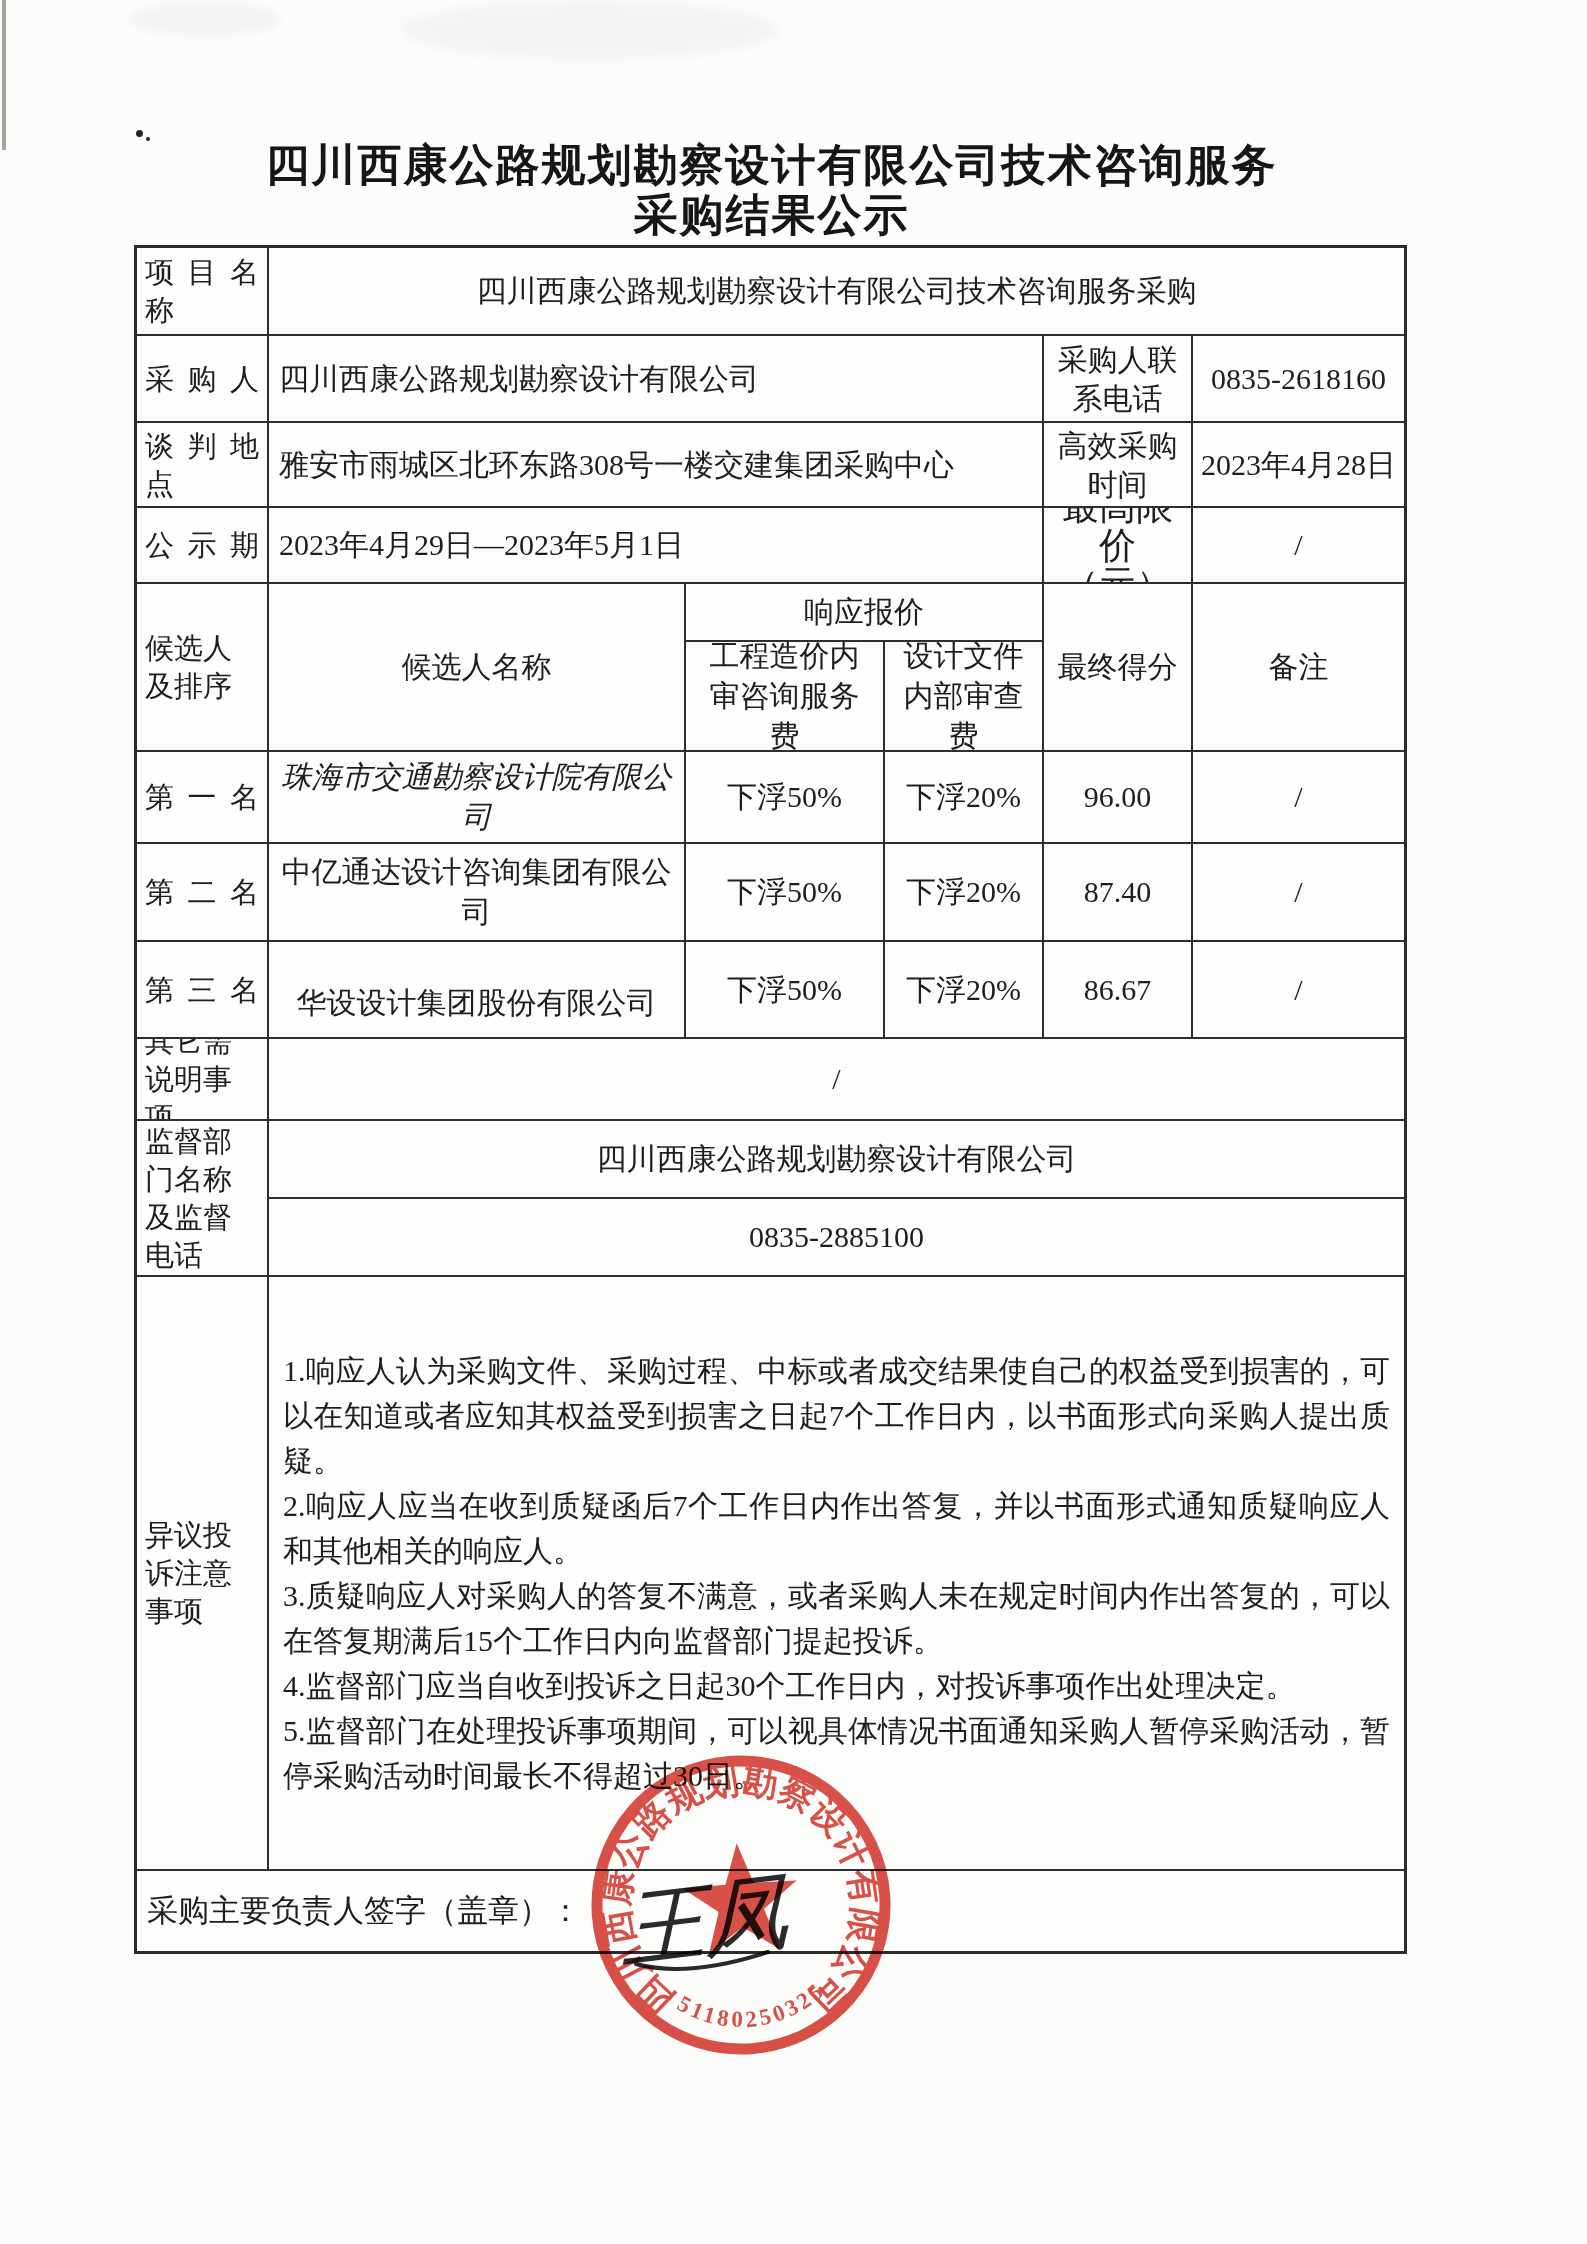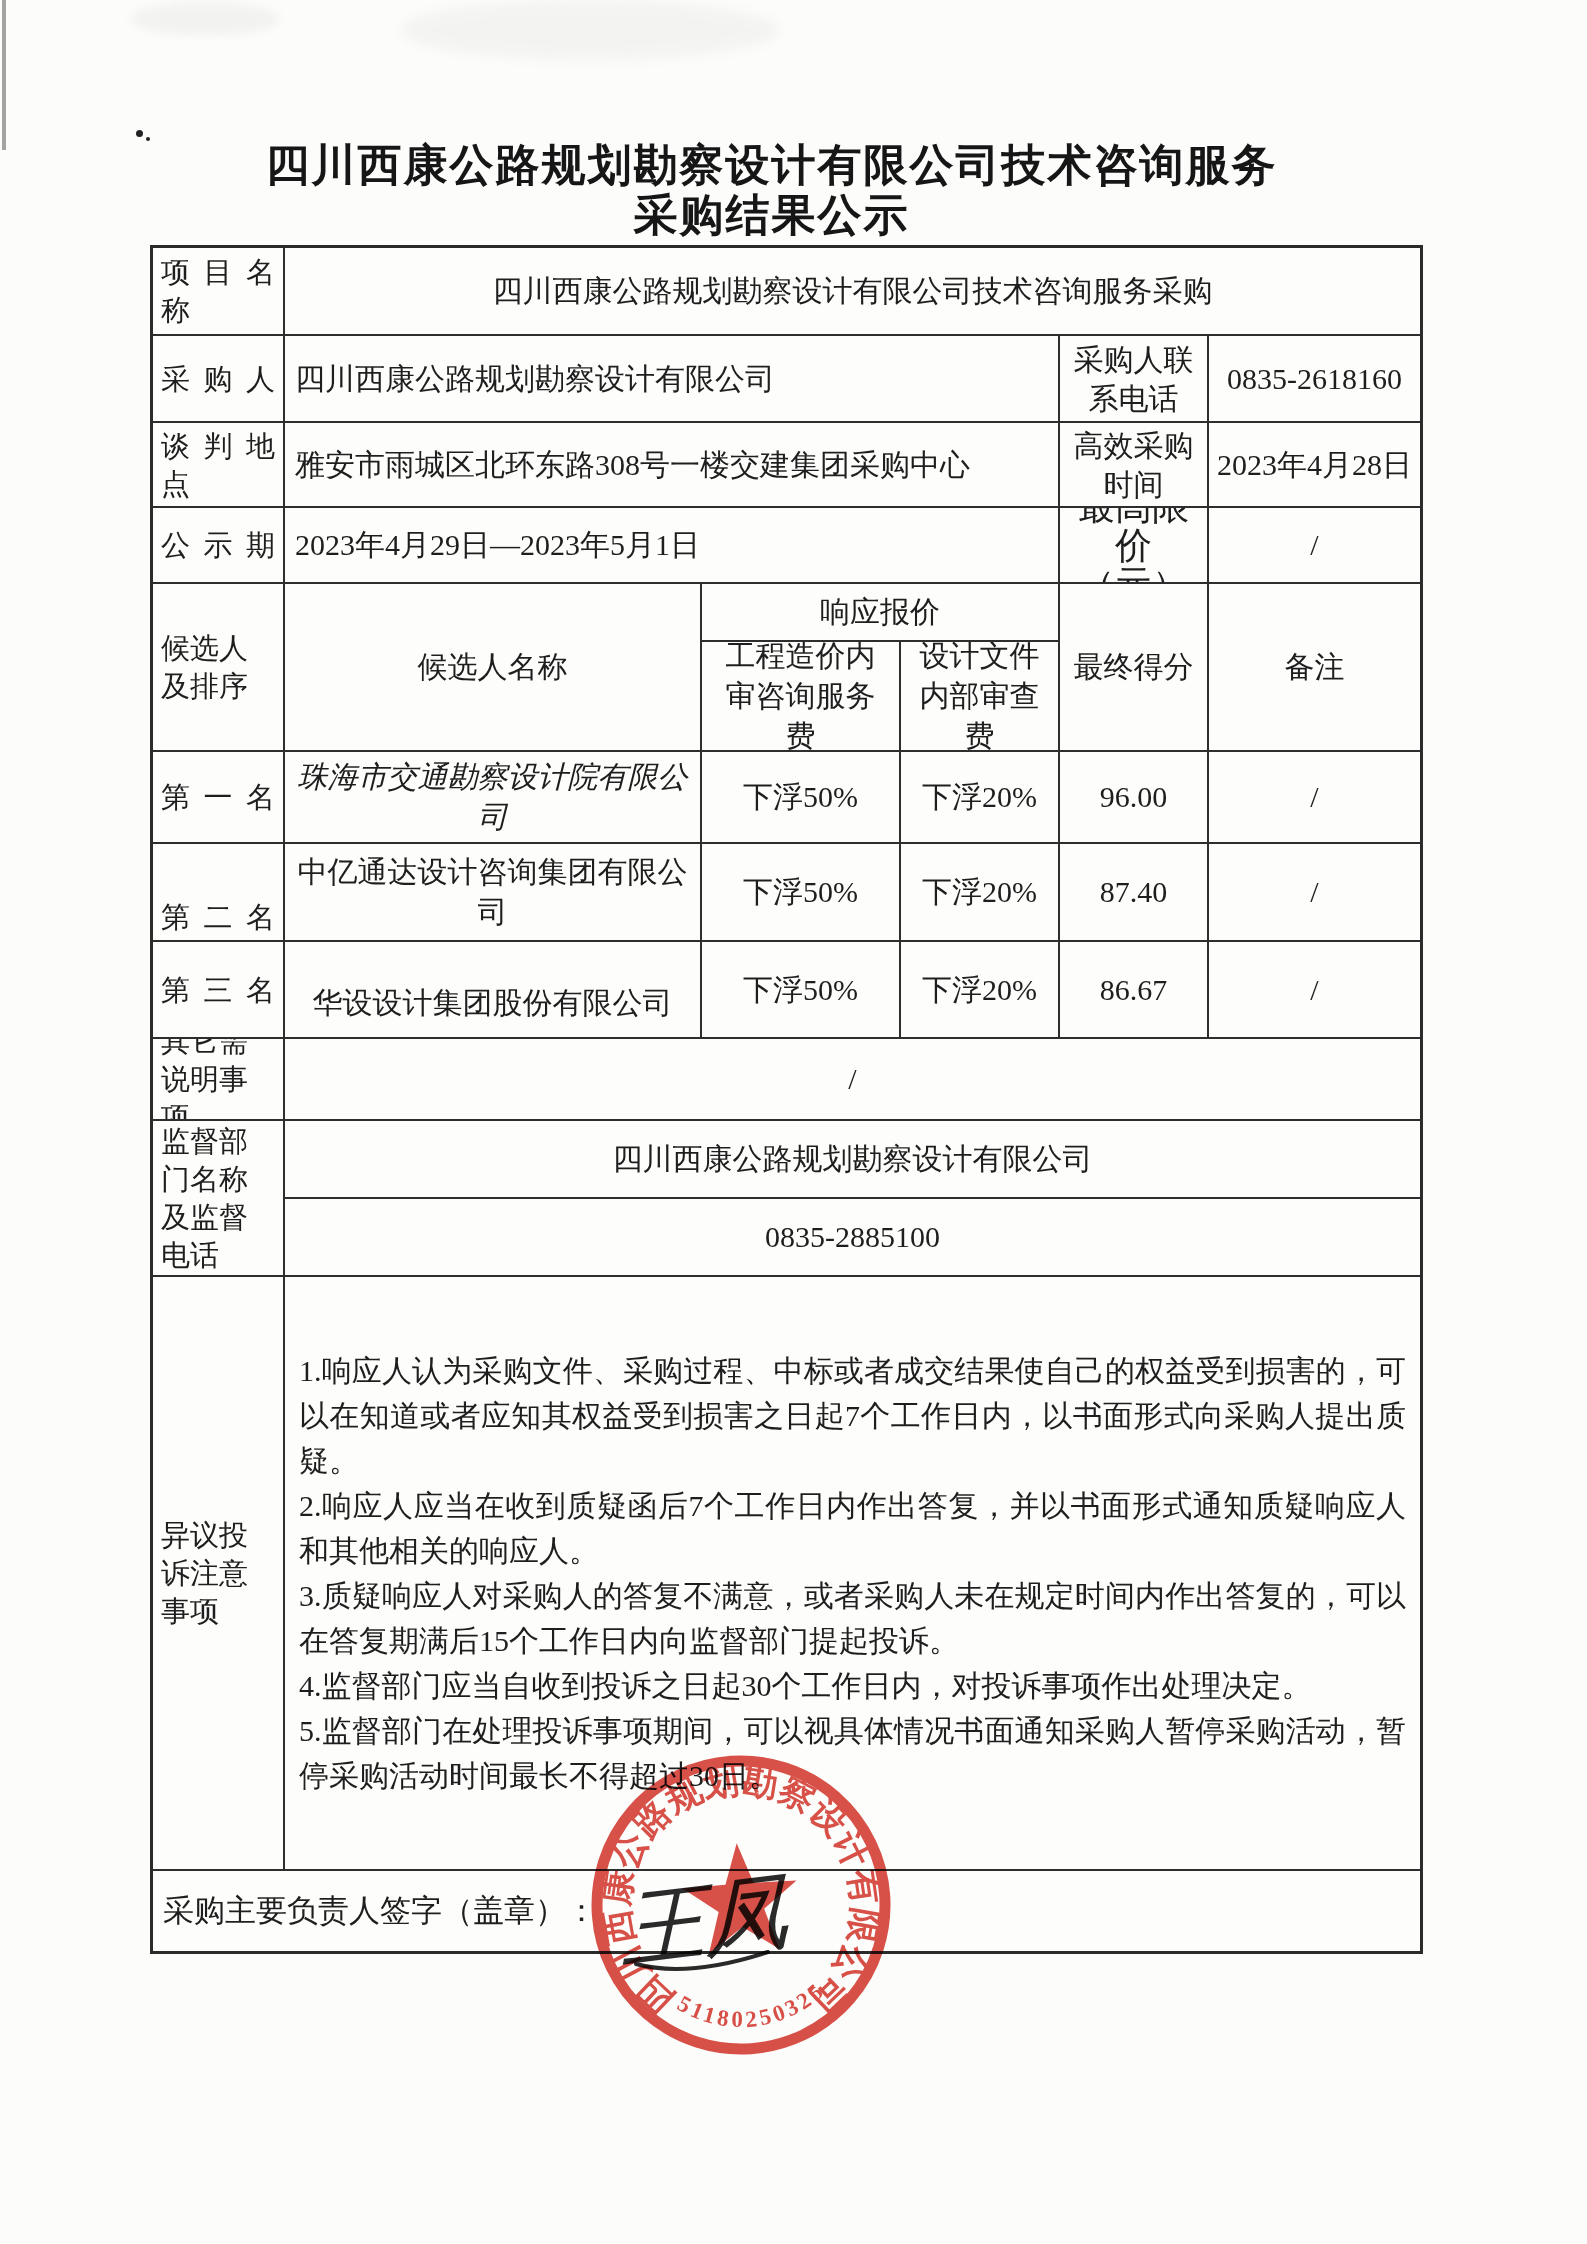--- a/index.html
+++ b/index.html
@@ -19,21 +19,21 @@
     text-align:center;
     font-family:"Liberation Sans","DejaVu Sans",sans-serif;
     font-weight:700;
     font-size:44px;line-height:50px;
     letter-spacing:2px;
     color:#161616;
   }
 
   
   .tbl{
-    position:absolute;left:150px;top:245px;
+    position:absolute;left:134px;top:245px;
     display:grid;
     grid-template-columns:130px 415px 197px 157px 147px 211px;
     grid-template-rows:86px 85px 83px 74px 56px 108px 90px 96px 95px 80px 76px 76px 592px 80px;
     gap:2px;
     background:#2e2e2e;
     border:3px solid #2b2b2b;
   }
   .cell{
     background:#fdfdfc;
     display:flex;align-items:center;
@@ -171,21 +171,21 @@
     <div class="cell ctr" style="grid-column:4;grid-row:7;">
         <div>下浮20%</div>
       </div>
     <div class="cell ctr" style="grid-column:5;grid-row:7;">
         <div>96.00</div>
       </div>
     <div class="cell ctr" style="grid-column:6;grid-row:7;">
         <div>/</div>
       </div>
 
-    <div class="cell lbl dist" style="grid-column:1;grid-row:8;align-items:flex-end;">
+    <div class="cell lbl dist" style="grid-column:1;grid-row:8;">
         <div>第二名</div>
       </div>
     <div class="cell ctr" style="grid-column:2;grid-row:8;">
         <div>中亿通达设计咨询集团有限公司</div>
       </div>
     <div class="cell ctr" style="grid-column:3;grid-row:8;">
         <div>下浮50%</div>
       </div>
     <div class="cell ctr" style="grid-column:4;grid-row:8;">
         <div>下浮20%</div>

